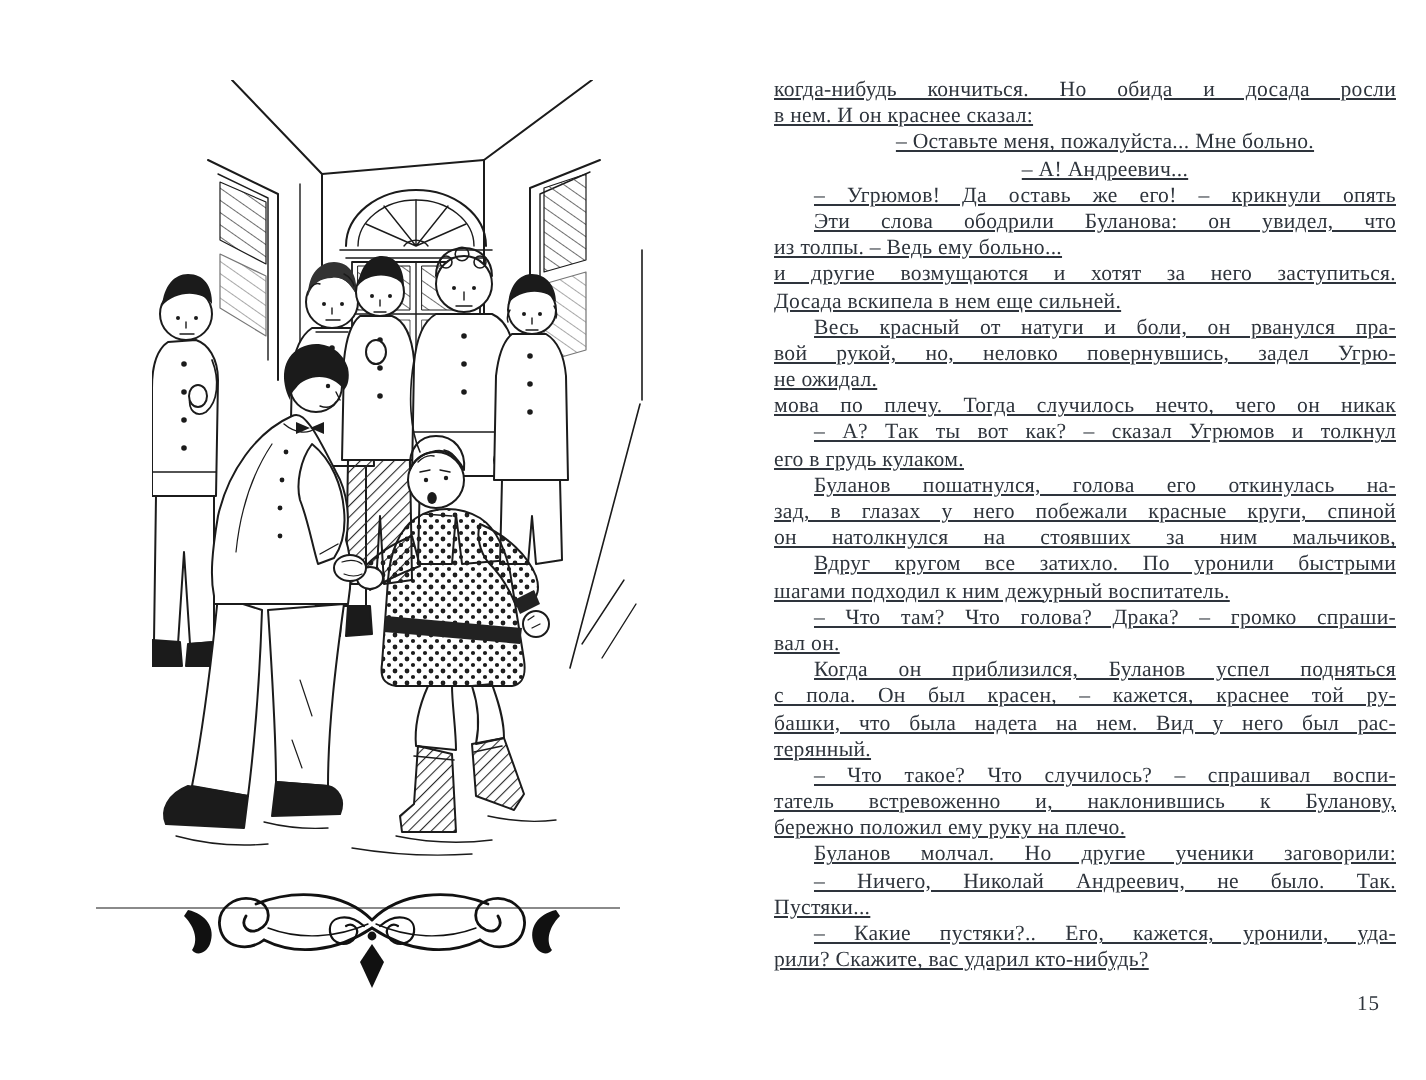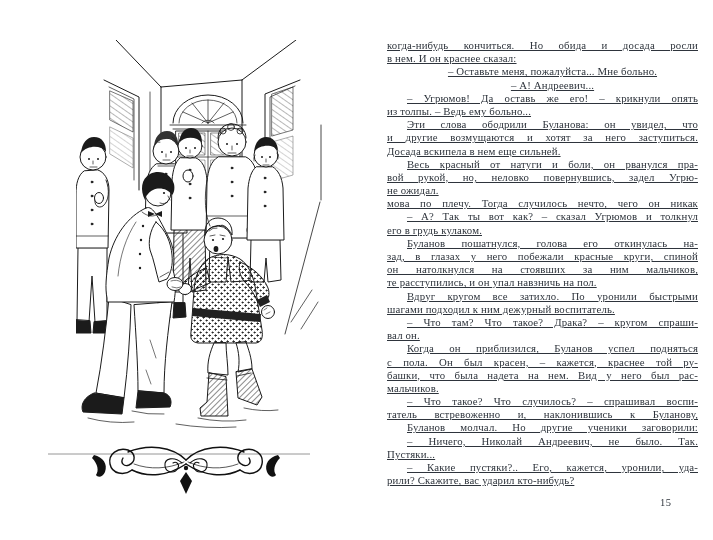--- a/index.html
+++ b/index.html
@@ -24,21 +24,21 @@
     font-size:10.8px;line-height:13.2px;color:#2e343c;
     letter-spacing:0.15px;
     text-decoration:underline;
   }
   .line{height:13.2px;white-space:normal;text-align:left;}
   .line.jst{text-align:justify;text-align-last:justify;}
   .line.ind{text-indent:20px;text-align:center;}
 
   .page-num{
     position:absolute;left:660px;top:497px;width:30px;
-    font-size:10.5px;color:#2e343c;text-align:left;
+    font-size:10.5px;color:#2e343c;text-align:right;
     letter-spacing:0.5px;
   }
   svg *{vector-effect:non-scaling-stroke;}
 </style>
 </head>
 <body>
 
 <div class="page">
 
   <div class="illustration">
@@ -254,44 +254,44 @@
       <path d="M138,28 L144,37 L138,50 L132,37 Z" fill="#111" stroke="none"></path>
     </svg>
   </div>
 
   <div class="text-col">
       <div class="line jst">когда-нибудь кончиться. Но обида и досада росли</div>
       <div class="line">в нем. И он краснее сказал:</div>
       <div class="line ind">– Оставьте меня, пожалуйста... Мне больно.</div>
       <div class="line ind">– А! Андреевич...</div>
       <div class="line ind jst">– Угрюмов! Да оставь же его! – крикнули опять</div>
+      <div class="line ind jst">Эти слова ободрили Буланова: он увидел, что</div>
       <div class="line">из толпы. – Ведь ему больно...</div>
-      <div class="line ind jst">Эти слова ободрили Буланова: он увидел, что</div>
       <div class="line jst">и другие возмущаются и хотят за него заступиться.</div>
       <div class="line">Досада вскипела в нем еще сильней.</div>
       <div class="line ind jst">Весь красный от натуги и боли, он рванулся пра-</div>
       <div class="line jst">вой рукой, но, неловко повернувшись, задел Угрю-</div>
       <div class="line">не ожидал.</div>
       <div class="line jst">мова по плечу. Тогда случилось нечто, чего он никак</div>
       <div class="line ind jst">– А? Так ты вот как? – сказал Угрюмов и толкнул</div>
       <div class="line">его в грудь кулаком.</div>
       <div class="line ind jst">Буланов пошатнулся, голова его откинулась на-</div>
       <div class="line jst">зад, в глазах у него побежали красные круги, спиной</div>
       <div class="line jst">он натолкнулся на стоявших за ним мальчиков,</div>
-      <div class="line">те расступились, и он упал навзничь на пол.</div>
       <div class="line ind jst">Вдруг кругом все затихло. По уронили быстрыми</div>
       <div class="line">шагами подходил к ним дежурный воспитатель.</div>
-      <div class="line ind jst">– Что там? Что такое? Драка? – кругом спраши-</div>
+      <div class="line ind jst">– Что там? Что голова? Драка? – громко спраши-</div>
       <div class="line">вал он.</div>
       <div class="line ind jst">Когда он приблизился, Буланов успел подняться</div>
       <div class="line jst">с пола. Он был красен, – кажется, краснее той ру-</div>
       <div class="line jst">башки, что была надета на нем. Вид у него был рас-</div>
-      <div class="line">мальчиков.</div>
+      <div class="line">терянный.</div>
       <div class="line ind jst">– Что такое? Что случилось? – спрашивал воспи-</div>
       <div class="line jst">татель встревоженно и, наклонившись к Буланову,</div>
+      <div class="line">бережно положил ему руку на плечо.</div>
       <div class="line ind jst">Буланов молчал. Но другие ученики заговорили:</div>
       <div class="line ind jst">– Ничего, Николай Андреевич, не было. Так.</div>
       <div class="line">Пустяки...</div>
       <div class="line ind jst">– Какие пустяки?.. Его, кажется, уронили, уда-</div>
       <div class="line">рили? Скажите, вас ударил кто-нибудь?</div>
     </div>
 
   <div class="page-num">15</div>
 
 </div>

